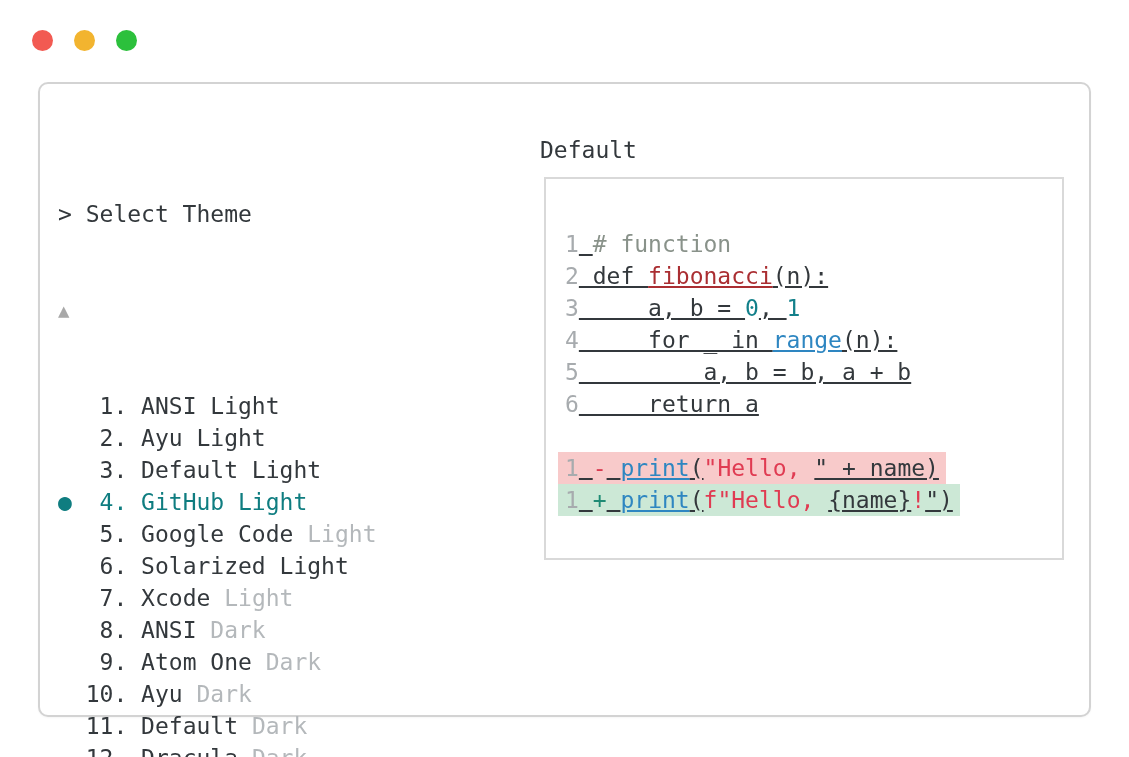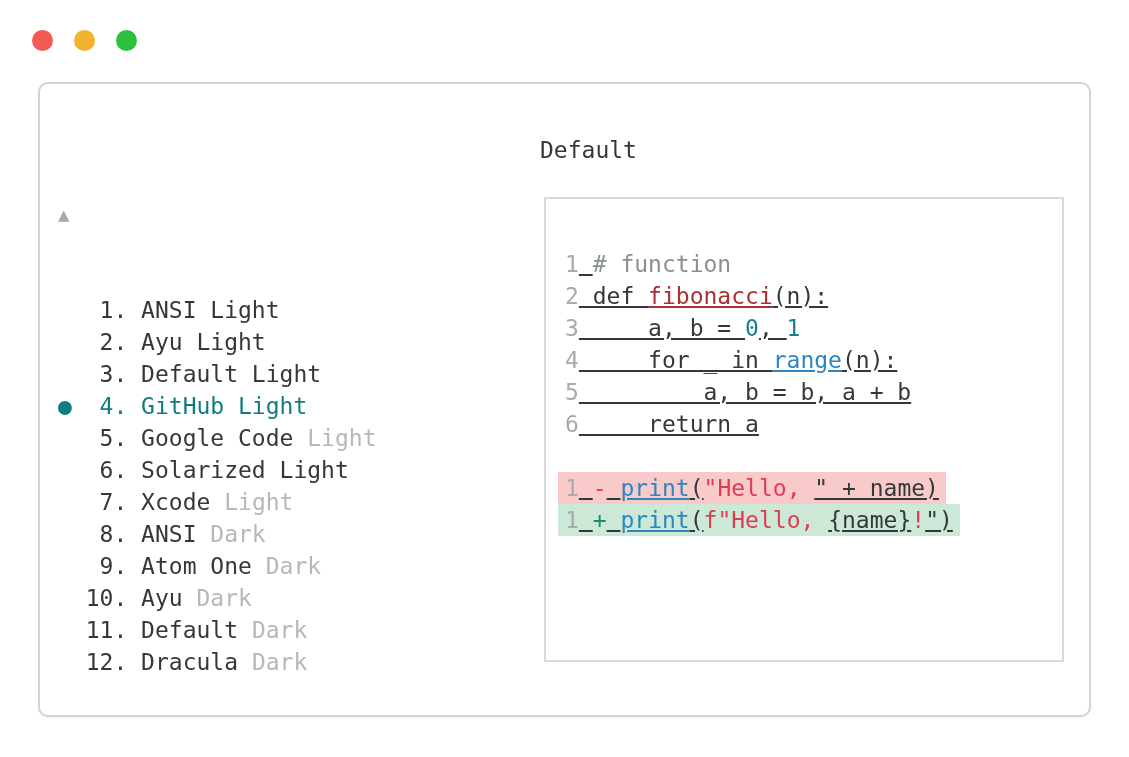--- a/index.html
+++ b/index.html
@@ -9,21 +9,21 @@
   .panel{position:absolute;left:38px;top:82px;width:1053px;height:635px;border:2px solid var(--border,#d3d3d3);border-radius:10px;box-sizing:border-box;background:#fff;box-shadow:0 1px 2px rgba(0,0,0,0.04);}
   .stack{position:absolute;left:18px;top:50px;white-space:pre;}
   .row{height:32px;white-space:pre;}
   .prompt{color:var(--text,#33383c);}
   .arrow-up{color:var(--arrow_up,#a8a8a8);font-size:19px;}
   .item .bullet{color:var(--accent,#0f7d80);}
   .item .inum,.item .iname{color:var(--text,#33383c);}
   .item .ivariant{color:var(--faint,#b4b8bb);}
   .item.sel .inum,.item.sel .iname,.item.sel .ivariant{color:var(--accent,#0f7d80);}
   .preview-label{position:absolute;left:500px;top:50px;height:32px;white-space:pre;color:var(--text,#33383c);}
-  .preview-box{position:absolute;left:504px;top:93px;width:520px;height:465px;border:2px solid var(--preview_border,#d9d9d9);box-sizing:border-box;background:#fff;margin-top:20px;}
+  .preview-box{position:absolute;left:504px;top:93px;width:520px;height:383px;border:2px solid var(--preview_border,#d9d9d9);box-sizing:border-box;background:#fff;}
   .code{position:absolute;left:19px;top:49px;white-space:pre;}
   .code-line{height:32px;white-space:pre;}
   .tk-ln{color:var(--muted,#a7abae);}
   .tk-t{color:var(--text,#33383c);text-decoration:underline;}
   .tk-c{color:var(--comment,#89928a);}
   .tk-def{color:var(--defname,#aa2e32);text-decoration:underline;}
   .tk-call{color:var(--call,#2e86c1);text-decoration:underline;}
   .tk-num{color:var(--number,#13808a);}
   .tk-str{color:var(--string,#e03b52);}
   .tk-del{color:var(--del_sign,#d93b50);}
@@ -37,20 +37,21 @@
 
 <div class="lights">
   <div class="light" style="background: rgb(242, 90, 82);"></div>
   <div class="light" style="background: rgb(242, 180, 47);"></div>
   <div class="light" style="background: rgb(44, 192, 60);"></div>
 </div>
 
 <div class="panel">
 
   <div class="stack">
+    <div class="row prompt">&gt; Select Theme</div>
     <div class="row arrow-up">▲</div>
     <div id="theme-list"><div class="row item"><span class="bullet">  </span><span class="inum"> 1. </span><span class="iname">ANSI Light</span><span class="ivariant"></span></div><div class="row item"><span class="bullet">  </span><span class="inum"> 2. </span><span class="iname">Ayu Light</span><span class="ivariant"></span></div><div class="row item"><span class="bullet">  </span><span class="inum"> 3. </span><span class="iname">Default Light</span><span class="ivariant"></span></div><div class="row item sel"><span class="bullet">● </span><span class="inum"> 4. </span><span class="iname">GitHub Light</span><span class="ivariant"></span></div><div class="row item"><span class="bullet">  </span><span class="inum"> 5. </span><span class="iname">Google Code</span><span class="ivariant"> Light</span></div><div class="row item"><span class="bullet">  </span><span class="inum"> 6. </span><span class="iname">Solarized Light</span><span class="ivariant"></span></div><div class="row item"><span class="bullet">  </span><span class="inum"> 7. </span><span class="iname">Xcode</span><span class="ivariant"> Light</span></div><div class="row item"><span class="bullet">  </span><span class="inum"> 8. </span><span class="iname">ANSI</span><span class="ivariant"> Dark</span></div><div class="row item"><span class="bullet">  </span><span class="inum"> 9. </span><span class="iname">Atom One</span><span class="ivariant"> Dark</span></div><div class="row item"><span class="bullet">  </span><span class="inum">10. </span><span class="iname">Ayu</span><span class="ivariant"> Dark</span></div><div class="row item"><span class="bullet">  </span><span class="inum">11. </span><span class="iname">Default</span><span class="ivariant"> Dark</span></div><div class="row item"><span class="bullet">  </span><span class="inum">12. </span><span class="iname">Dracula</span><span class="ivariant"> Dark</span></div></div>
     
     
     
   </div>
 
   <div class="preview-label">Default</div>
 
   <div class="preview-box">

